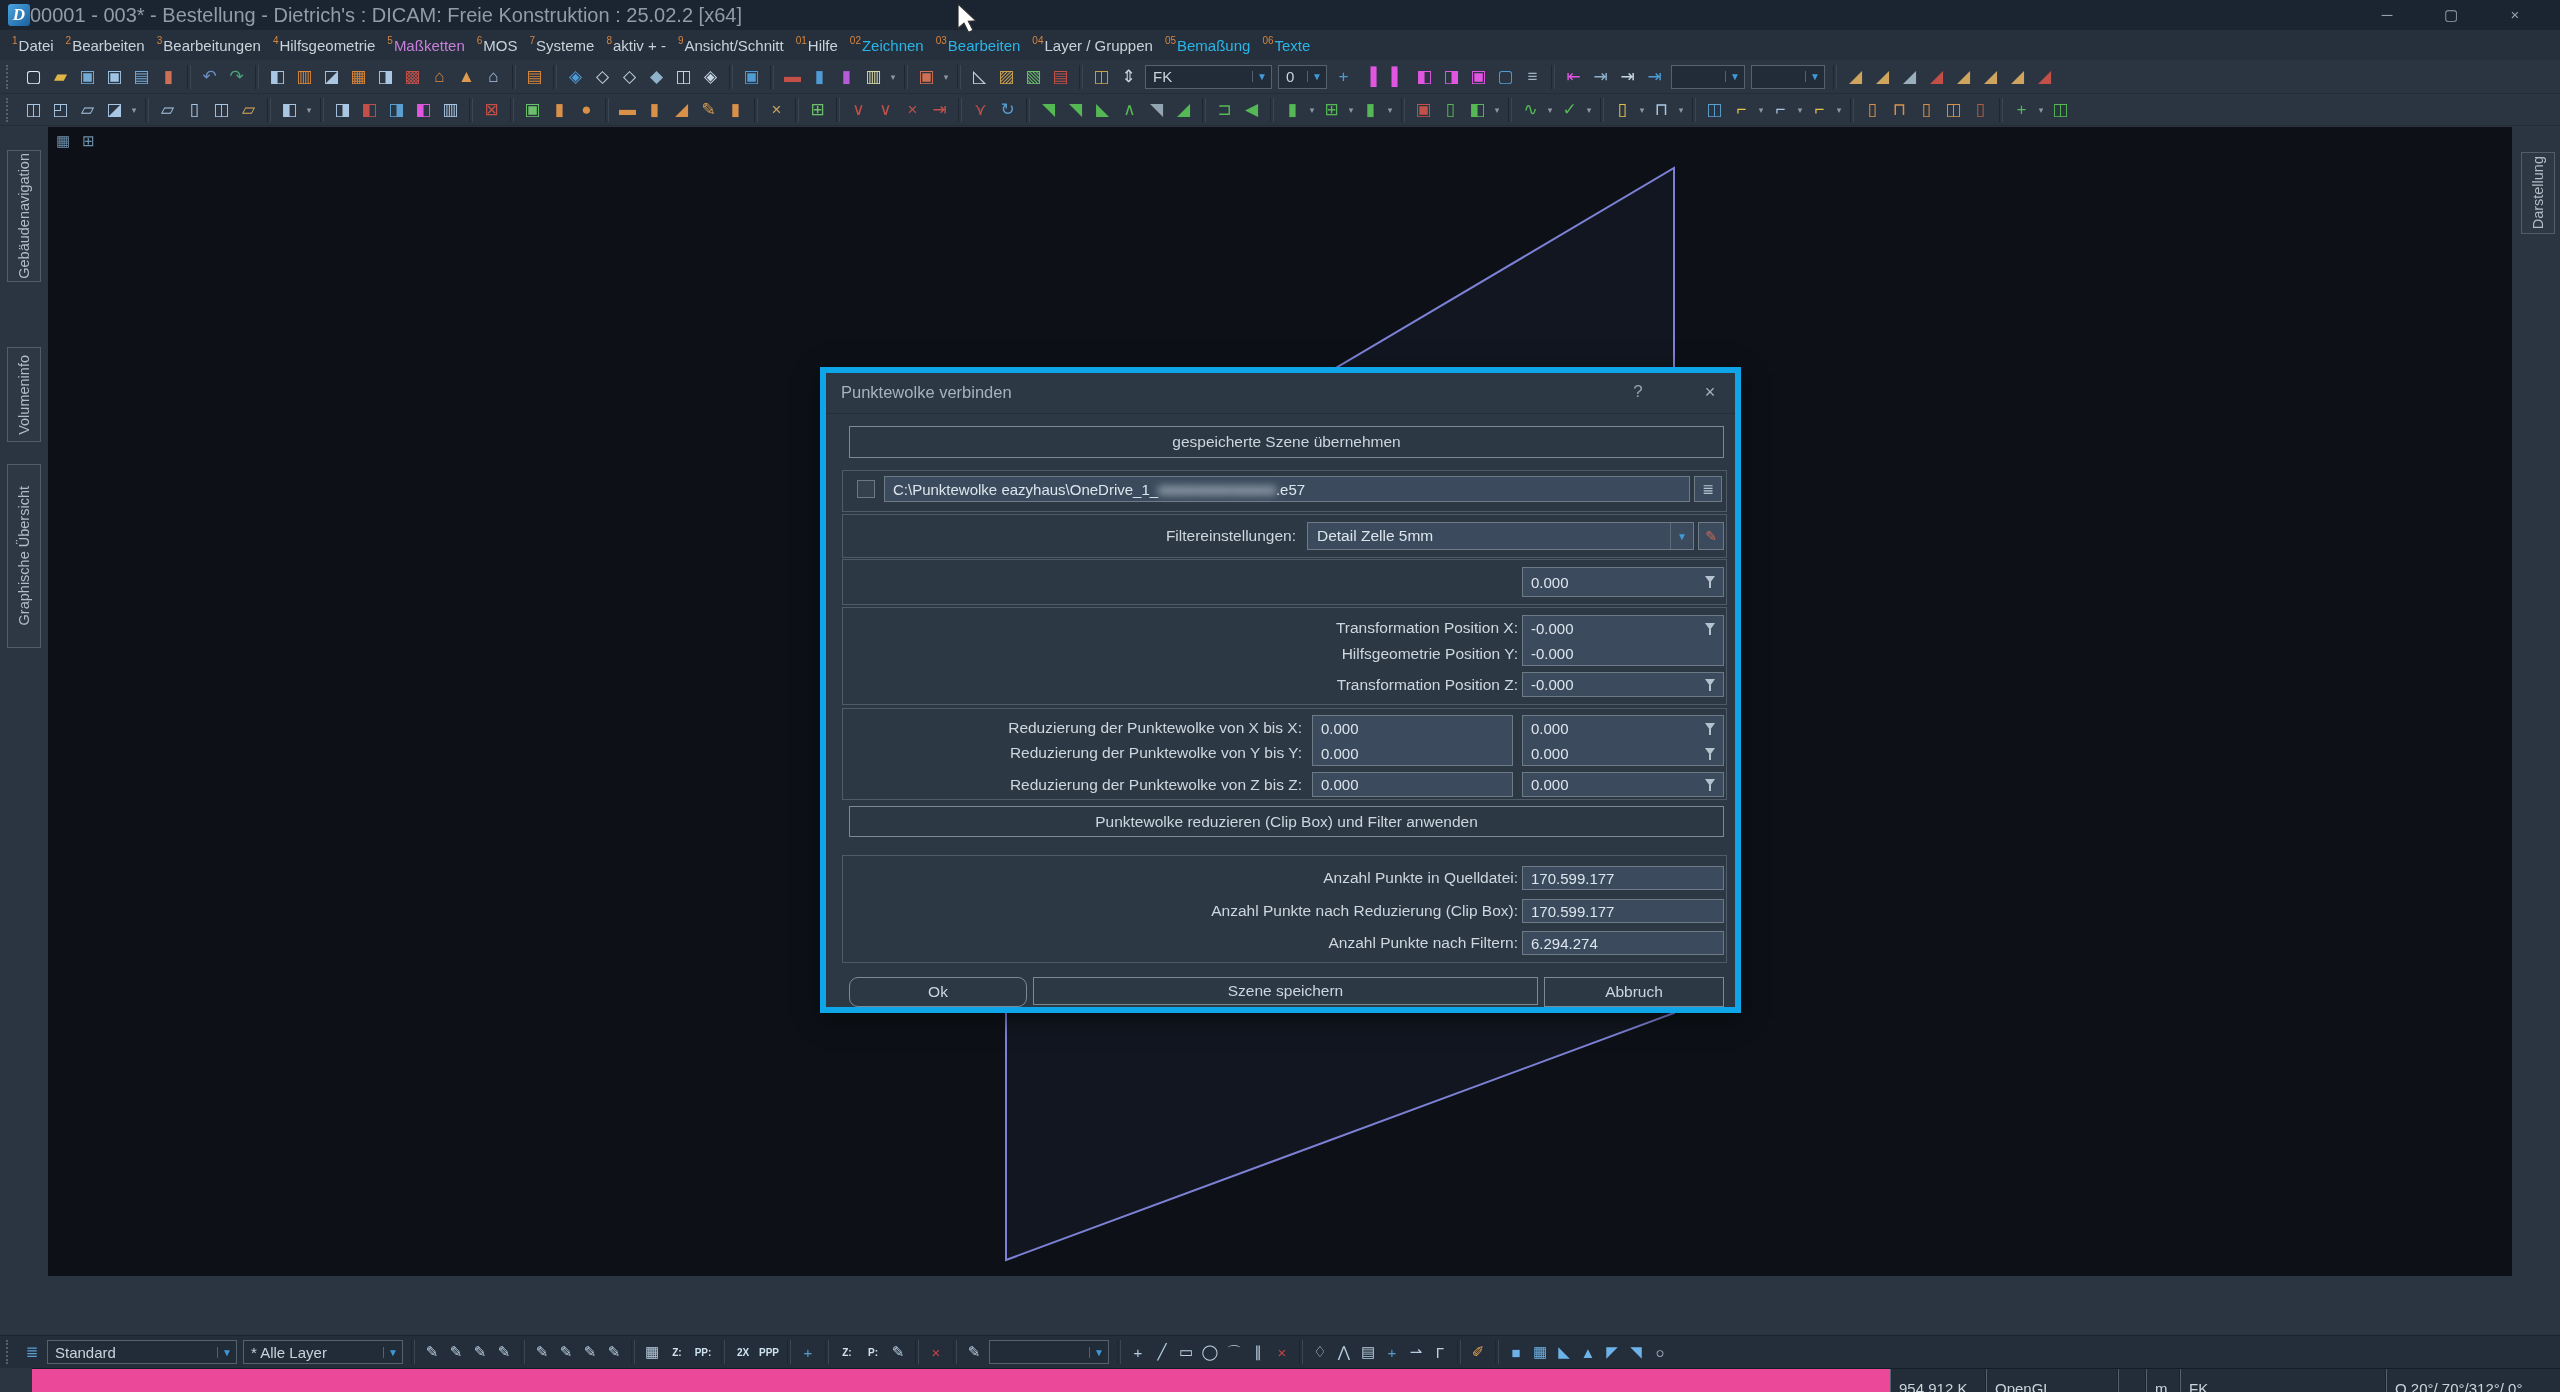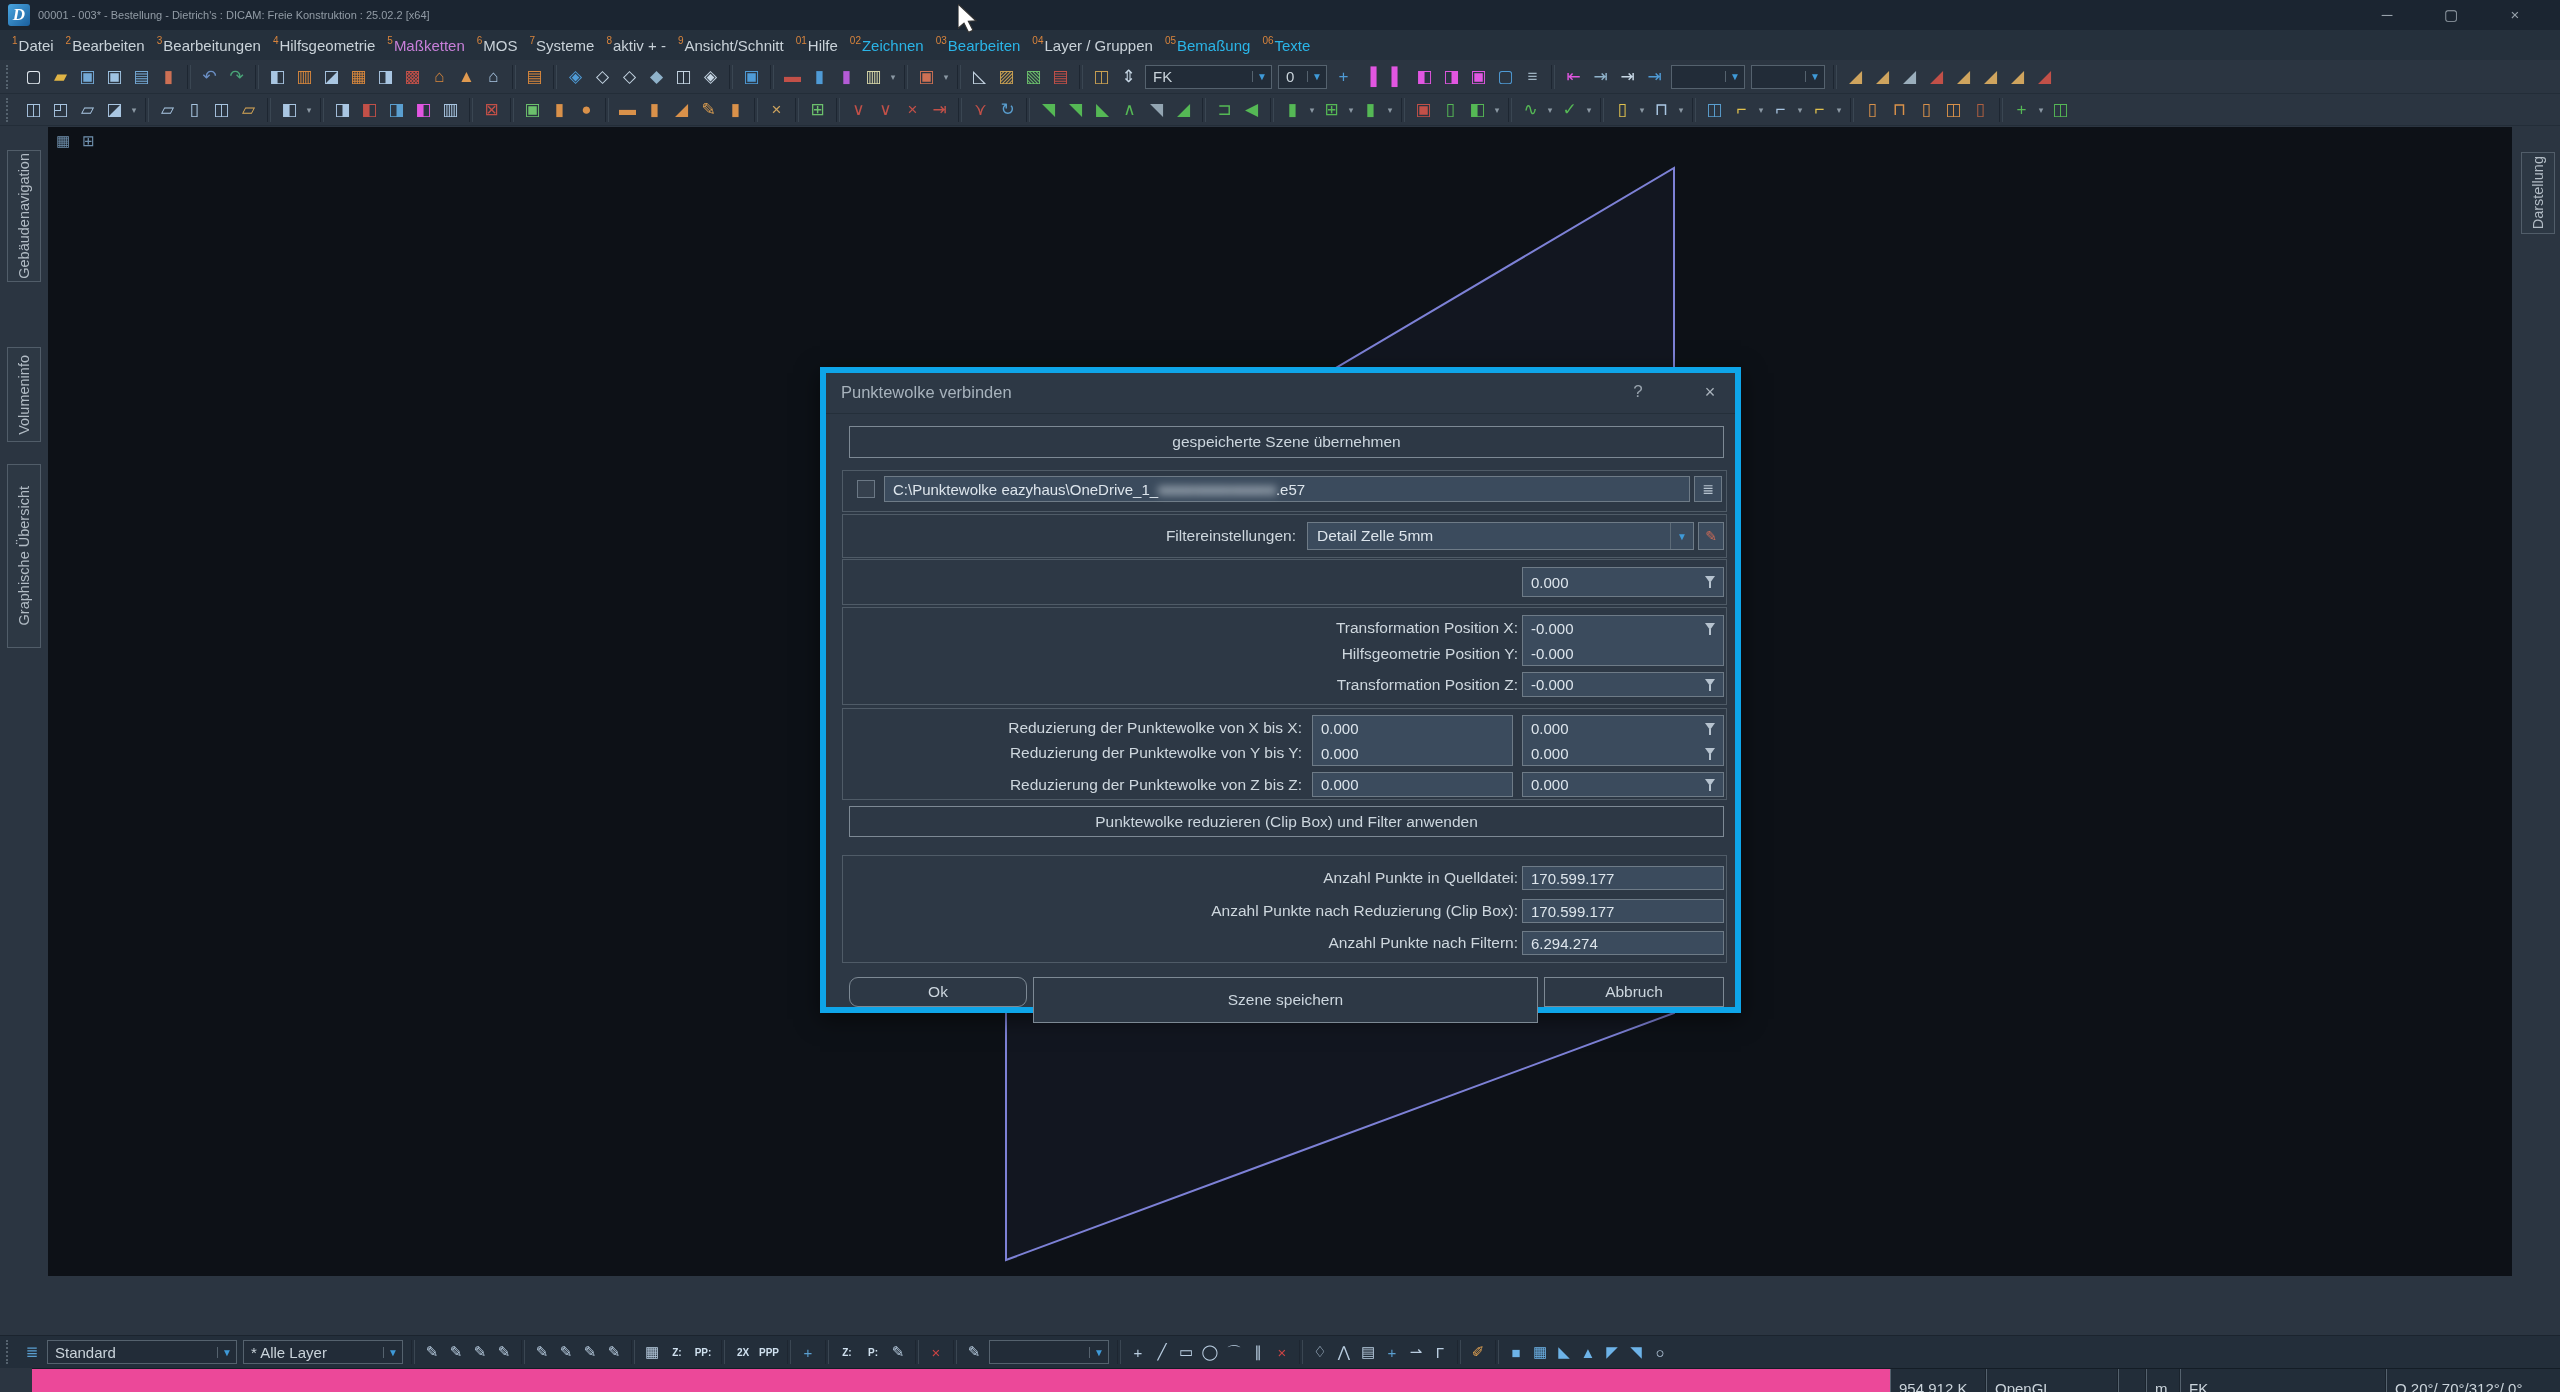--- a/index.html
+++ b/index.html
@@ -4,21 +4,21 @@
 <style>
   html,body{margin:0;padding:0;background:#1a222c;}
   #app{position:relative;width:2560px;height:1392px;background:#2b3541;overflow:hidden;
        font-family:"Liberation Sans",sans-serif;color:#c9d3da;}
   .abs{position:absolute;}
 
   
   #titlebar{left:0;top:0;width:2560px;height:30px;background:#1b2531;display:flex;align-items:center;}
   #appicon{width:22px;height:22px;margin-left:8px;border-radius:3px;background:linear-gradient(135deg,#4aa6e0,#1a5f9e);
            color:#fff;font:bold italic 17px "Liberation Serif",serif;display:flex;align-items:center;justify-content:center;}
-  #wintitle{margin-left:8px;font-size:11px;color:#929ca6;}
+  #wintitle{margin-left:0;font-size:20px;color:#929ca6;}
   #wincontrols{margin-left:auto;margin-right:30px;display:flex;gap:34px;}
   .winbtn{width:30px;text-align:center;color:#98a2ab;font-size:15px;cursor:default;}
 
   
   #menubar{left:0;top:30px;width:2560px;height:30px;background:#25303c;display:flex;align-items:center;padding-left:6px;box-sizing:border-box;}
   .menu-item{display:flex;align-items:flex-start;margin:0 6px;font-size:15px;color:#c9d2d9;white-space:nowrap;cursor:default;}
   .menu-item sup{font-size:10px;color:#d9843c;margin-right:1px;margin-top:-2px;}
   .menu-item.pink .mlabel{color:#c87fd9;}
   .menu-item.cyan .mlabel{color:#2ab5e8;}
 
@@ -454,21 +454,21 @@
     <div class="dlabel" style="left:30px;top:526px;width:662px;line-height:24px;">Anzahl Punkte nach Reduzierung (Clip Box):</div>
     <div class="dfield" style="left:696px;top:526px;width:202px;height:24px;">
       <span>170.599.177</span>
     </div>
     <div class="dlabel" style="left:30px;top:558px;width:662px;line-height:24px;">Anzahl Punkte nach Filtern:</div>
     <div class="dfield" style="left:696px;top:558px;width:202px;height:24px;">
       <span>6.294.274</span>
     </div>
 
     <div class="dbtn" style="left:23px;top:604px;width:178px;height:30px;border-radius:9px;">Ok</div>
-    <div class="dbtn" style="left:207px;top:604px;width:505px;height:46px;">Szene speichern</div>
+    <div class="dbtn" style="left:207px;top:604px;width:505px;height:28px;">Szene speichern</div>
     <div class="dbtn" style="left:718px;top:604px;width:180px;height:30px;">Abbruch</div>
   </div>
 
   <div id="bottombar" class="abs">
       <div class="tb-grip"></div>
       <div class="tb-icon" style="color: rgb(90, 159, 208);">≣</div>
       <div class="tb-combo" style="width: 190px;">
         <span>Standard</span>
         <span class="car">▼</span>
       </div>

